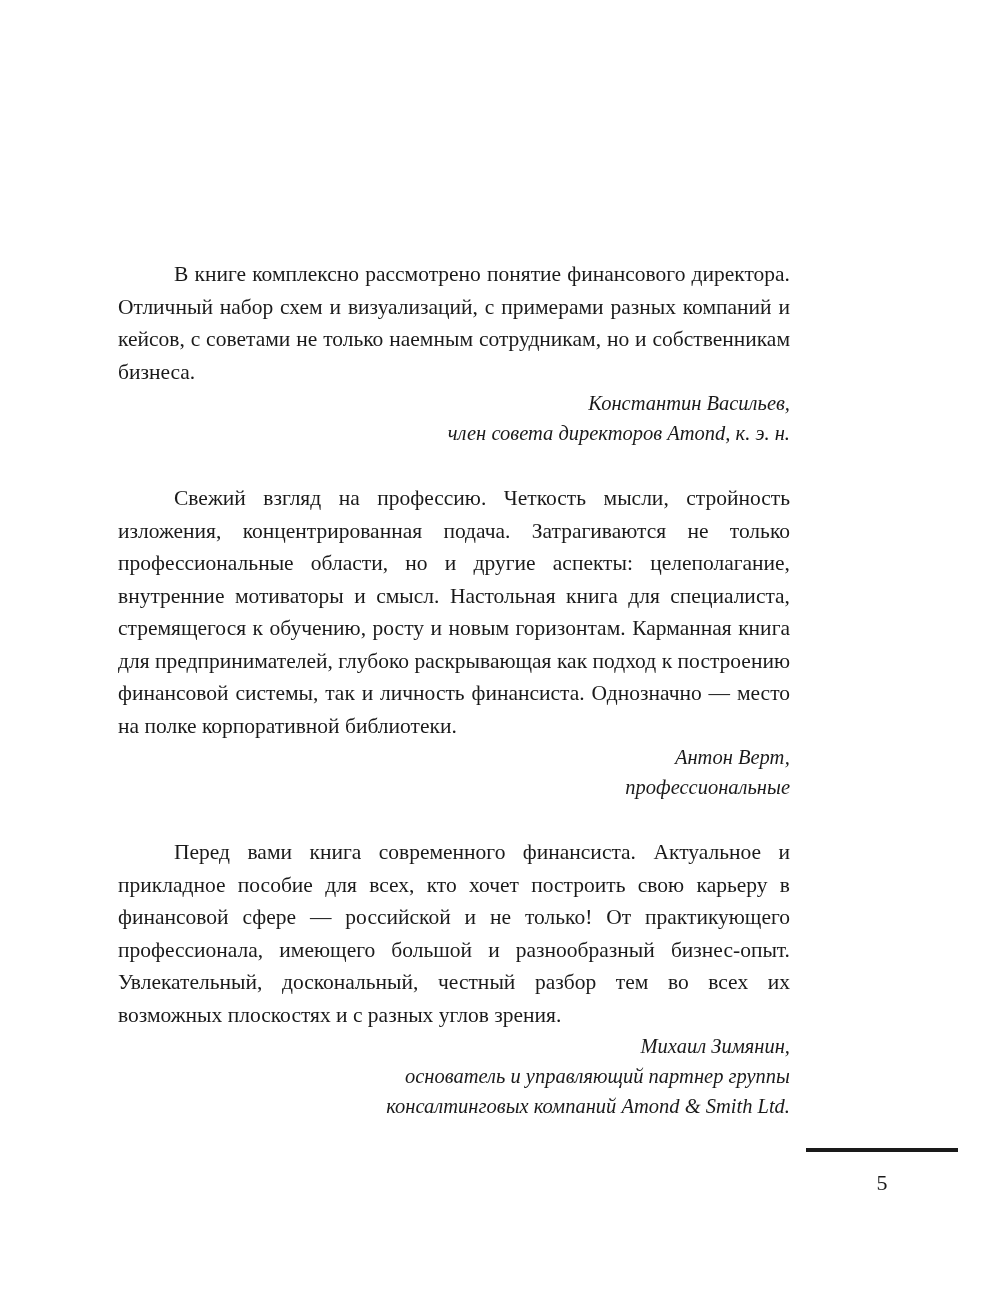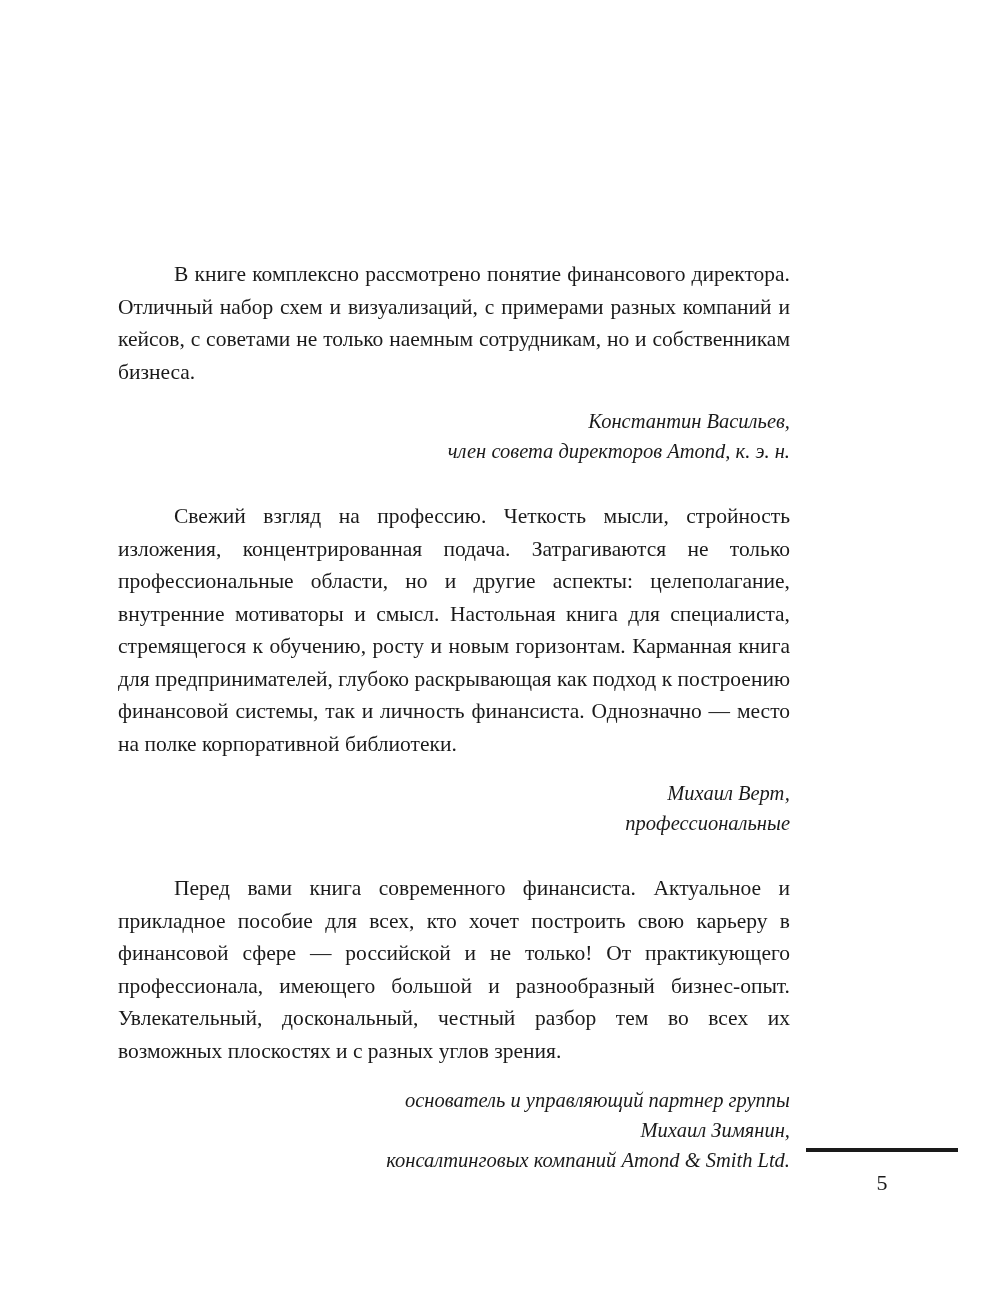--- a/index.html
+++ b/index.html
@@ -36,21 +36,20 @@
   }
   .quote-body {
     font-size: 21.5px;
     line-height: 32.5px;
     text-align: justify;
     text-indent: 56px;
     margin: 0;
     hyphens: manual;
   }
   .attribution {
-    margin-top: 18px;
     text-align: right;
     font-style: italic;
     font-size: 20.5px;
     line-height: 30px;
   }
   .attrib-line {
     display: block;
   }
   .page-footer {
     position: absolute;
@@ -89,30 +88,30 @@
       <p class="quote-body">В книге комплексно рассмотрено понятие финансового директора. Отличный набор схем и визуализаций, с примерами разных компаний и кейсов, с советами не только наемным со­трудникам, но и собственникам бизнеса.</p>
       <div class="attribution">
         <span class="attrib-line">Константин Васильев,</span>
         <span class="attrib-line">член совета директоров Amond, к. э. н.</span>
       </div>
     </div>
 
     <div class="testimonial">
       <p class="quote-body">Свежий взгляд на профессию. Четкость мысли, стройность изложения, концентрированная подача. Затрагиваются не только профессиональные области, но и другие аспекты: целеполагание, внутренние мотиваторы и смысл. Настольная книга для специа­листа, стремящегося к обучению, росту и новым горизонтам. Карманная книга для предпринимателей, глубоко раскрываю­щая как подход к построению финансовой системы, так и лич­ность финансиста. Однозначно — место на полке корпоративной библиотеки.</p>
       <div class="attribution">
-        <span class="attrib-line">Михаил Верт,</span>
+        <span class="attrib-line">Антон Верт,</span>
         <span class="attrib-line">профессиональные</span>
       </div>
     </div>
 
     <div class="testimonial">
       <p class="quote-body">Перед вами книга современного финансиста. Актуальное и прикладное пособие для всех, кто хочет построить свою карьеру в финансовой сфере — российской и не только! От практикую­щего профессионала, имеющего большой и разнообразный биз­нес-опыт. Увлекательный, доскональный, честный разбор тем во всех их возможных плоскостях и с разных углов зрения.</p>
       <div class="attribution">
+        <span class="attrib-line">Михаил Зимянин,</span>
         <span class="attrib-line">основатель и управляющий партнер группы</span>
-        <span class="attrib-line">Михаил Зимянин,</span>
         <span class="attrib-line">консалтинговых компаний Amond &amp; Smith Ltd.</span>
       </div>
     </div>
 
   </div>
 
   <div class="page-footer">
     <div class="footer-rule"></div>
     <div class="page-number">5</div>
   </div>

